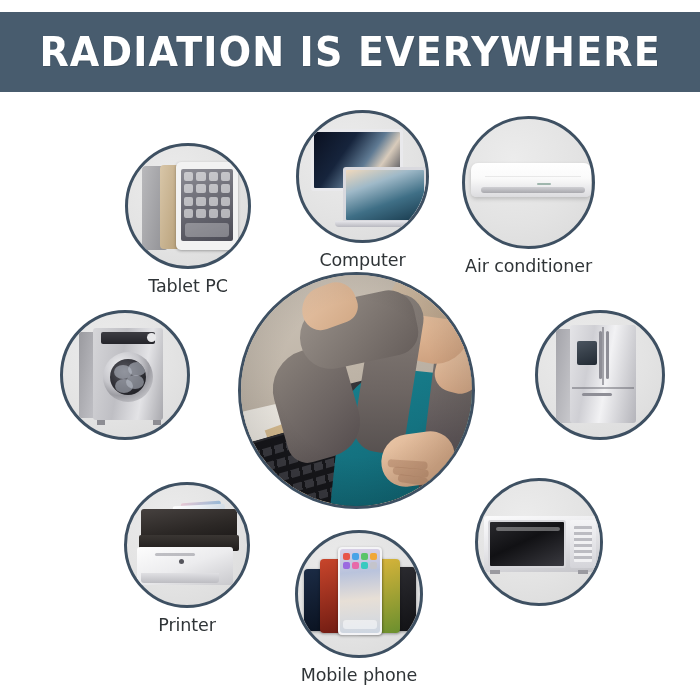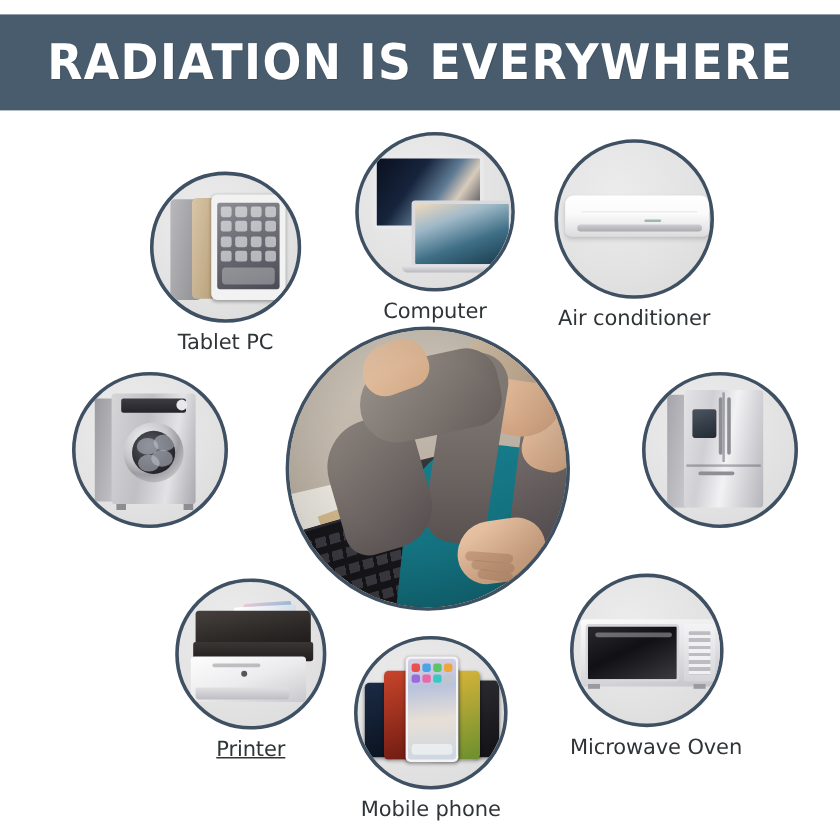--- a/index.html
+++ b/index.html
@@ -549,21 +549,21 @@
       <div class="rf-split"></div>
       <div class="rf-dispenser"></div>
       <div class="rf-handle" style="left:55px; top:12px; height:48px;"></div>
       <div class="rf-handle" style="left:62px; top:12px; height:48px;"></div>
       <div class="rf-handle" style="left:38px; top:74px; height:3px; width:30px;"></div>
       <div class="rf-drawer"></div>
     </div>
   </div>
 </div>
 
-<div class="node" style="left:146px; top:482px;text-decoration:underline;">
+<div class="node" style="left:124px; top:482px;">
   <div class="circle" style="width:126px;height:126px;">
     <div class="art" style="width:120px;height:100px;">
       <div class="pr-paper2"></div>
       <div class="pr-paper"></div>
       <div class="pr-top"></div>
       <div class="pr-mid"></div>
       <div class="pr-base"></div>
       <div class="pr-slot"></div>
       <div class="pr-btn"></div>
       <div class="pr-tray"></div>
@@ -607,14 +607,13 @@
       <div class="mw-door">
           <div class="mw-glass-h"></div>
         </div>
       <div class="mw-panel">
           <div class="mw-keys"></div>
         </div>
       <div class="mw-feet" style="left:12px"></div>
       <div class="mw-feet" style="left:100px"></div>
     </div>
   </div>
-  <div class="node-label">Microwave Oven</div>
 </div>
 
 </body></html>

